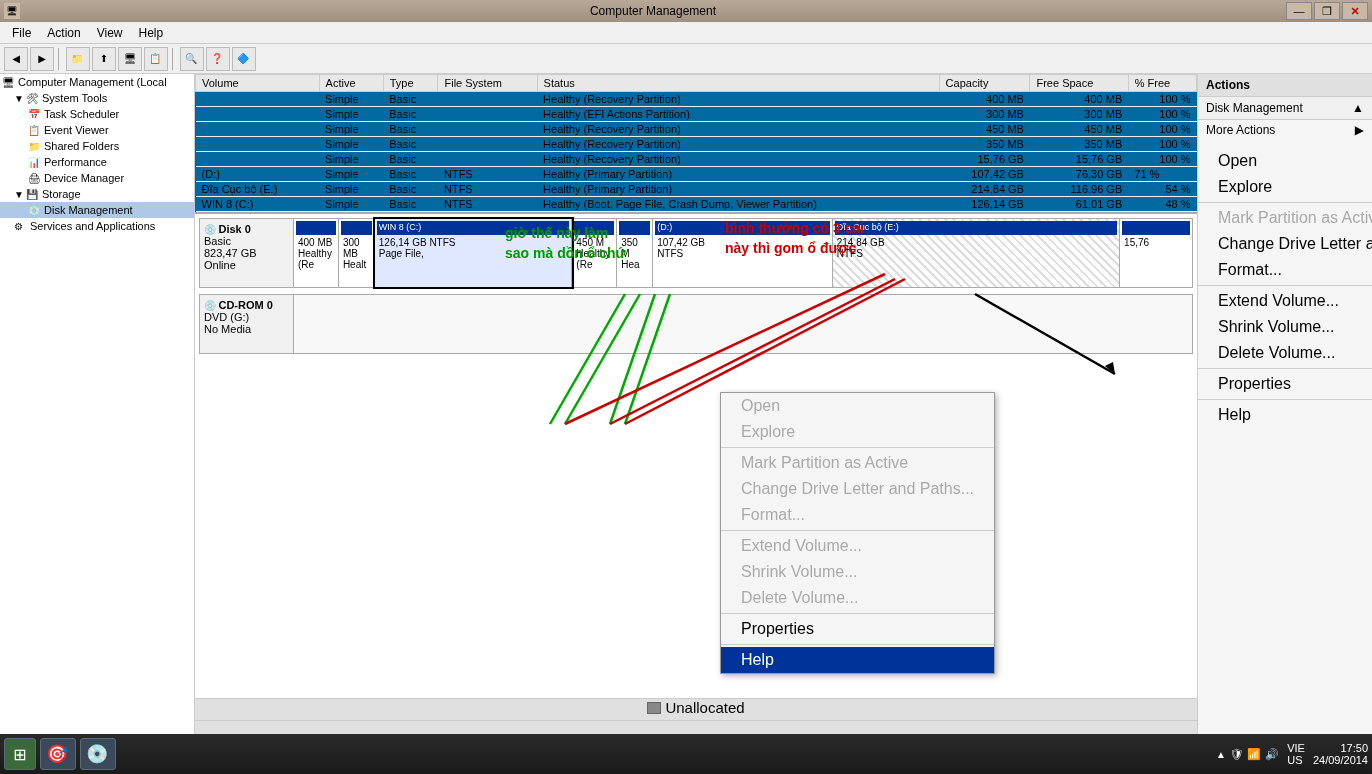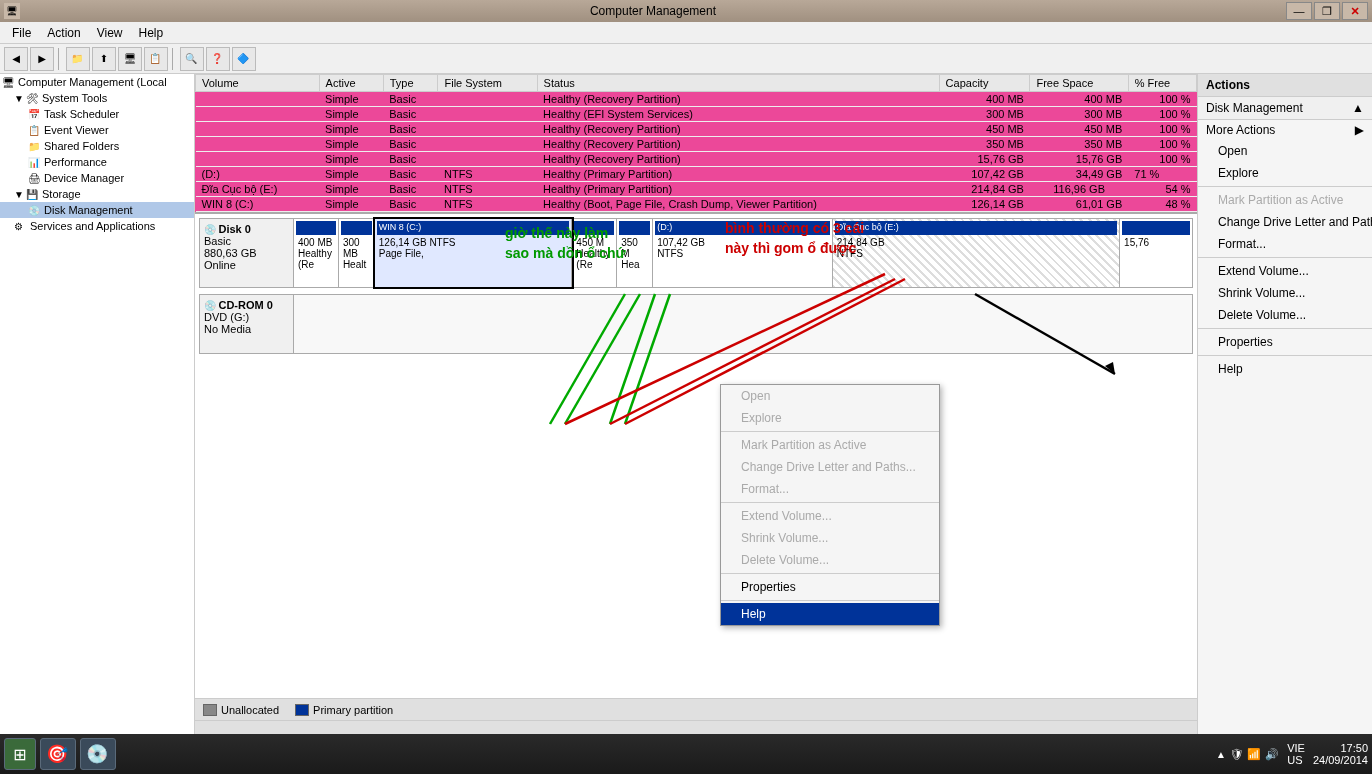--- a/index.html
+++ b/index.html
@@ -87,21 +87,21 @@
     }
     .tree-item.selected { background: #b0c8e8; }
     .tree-icon { font-size: 10px; width: 14px; }
     .tree-expand { width: 10px; font-size: 10px; cursor: pointer; }
 
     
     .content-area {
       flex: 1;
       display: flex;
       flex-direction: column;
-      background: #ec4899;
+      background: #0369a1;
       overflow: hidden;
       position: relative;
     }
 
     
     .disk-table {
       width: 100%;
       border-collapse: collapse;
       font-size: 11px;
     }
@@ -170,21 +170,22 @@
     .partition-selected { outline: 2px solid #000; }
 
     
     .context-menu {
       position: absolute;
       background: #f5f5f5;
       border: 1px solid #999;
       box-shadow: 2px 2px 6px rgba(0,0,0,0.3);
       z-index: 100;
       min-width: 160px;
-      font-size: 12px;
+      font-size: 16px;
+      margin-top: 8px;
     }
     .context-menu-item {
       padding: 4px 20px;
       cursor: pointer;
       white-space: nowrap;
     }
     .context-menu-item.disabled { color: #aaa; cursor: default; }
     .context-menu-separator { height: 1px; background: #ccc; margin: 2px 0; }
 
     
@@ -221,22 +222,23 @@
     }
 
     
     .status-bar {
       height: 22px;
       background: #e0e0e0;
       border-top: 1px solid #ccc;
       display: flex;
       align-items: center;
       padding: 0 8px;
-      font-size: 11px;
+      font-size: 15px;
       gap: 16px;
+      flex-direction: column;
     }
     .legend-item { display: flex; align-items: center; gap: 4px; }
     .legend-box { width: 14px; height: 12px; border: 1px solid #666; }
 
     
     .taskbar {
       position: absolute;
       bottom: 0;
       left: 0;
       right: 0;
@@ -410,21 +412,21 @@
     <td>Healthy (Recovery Partition)</td>
     <td style="text-align:right;">400 MB</td>
     <td style="text-align:right;">400 MB</td>
     <td style="text-align:right;">100 %</td>
   </tr>
               <tr>
     <td></td>
     <td>Simple</td>
     <td>Basic</td>
     <td></td>
-    <td>Healthy (EFI System Services)</td>
+    <td>Healthy (EFI Actions Partition)</td>
     <td style="text-align:right;">300 MB</td>
     <td style="text-align:right;">300 MB</td>
     <td style="text-align:right;">100 %</td>
   </tr>
               <tr>
     <td></td>
     <td>Simple</td>
     <td>Basic</td>
     <td></td>
     <td>Healthy (Recovery Partition)</td>
@@ -452,31 +454,31 @@
     <td style="text-align:right;">15,76 GB</td>
     <td style="text-align:right;">100 %</td>
   </tr>
               <tr>
     <td>(D:)</td>
     <td>Simple</td>
     <td>Basic</td>
     <td>NTFS</td>
     <td>Healthy (Primary Partition)</td>
     <td style="text-align:right;">107,42 GB</td>
-    <td style="text-align:right;">34,49 GB</td>
+    <td style="text-align:right;">76,30 GB</td>
     <td style="text-align:left;">71 %</td>
   </tr>
               <tr>
     <td>Đĩa Cục bộ (E:)</td>
     <td>Simple</td>
     <td>Basic</td>
     <td>NTFS</td>
     <td>Healthy (Primary Partition)</td>
     <td style="text-align:right;">214,84 GB</td>
-    <td style="text-align:center;">116,96 GB</td>
+    <td style="text-align:right;">116,96 GB</td>
     <td style="text-align:right;">54 %</td>
   </tr>
               <tr>
     <td>WIN 8 (C:)</td>
     <td>Simple</td>
     <td>Basic</td>
     <td>NTFS</td>
     <td>Healthy (Boot, Page File, Crash Dump, Viewer Partition)</td>
     <td style="text-align:right;">126,14 GB</td>
     <td style="text-align:right;">61,01 GB</td>
@@ -488,21 +490,21 @@
 
       <div class="disk-graphics" style="position:relative;">
 
         <div class="disk-row">
           <div class="disk-info">
             <div style="display:flex;align-items:center;gap:2px;">
               <span style="font-size:10px;">💿</span>
               <strong>Disk 0</strong>
             </div>
             <div>Basic</div>
-            <div>880,63 GB</div>
+            <div>823,47 GB</div>
             <div>Online</div>
           </div>
           <div class="disk-partitions">
 
             <div class="partition" style="width:5%;">
               <div class="partition-header"></div>
               <div class="partition-content">
                 <div>400 MB</div>
                 <div>Healthy (Re</div>
               </div>

